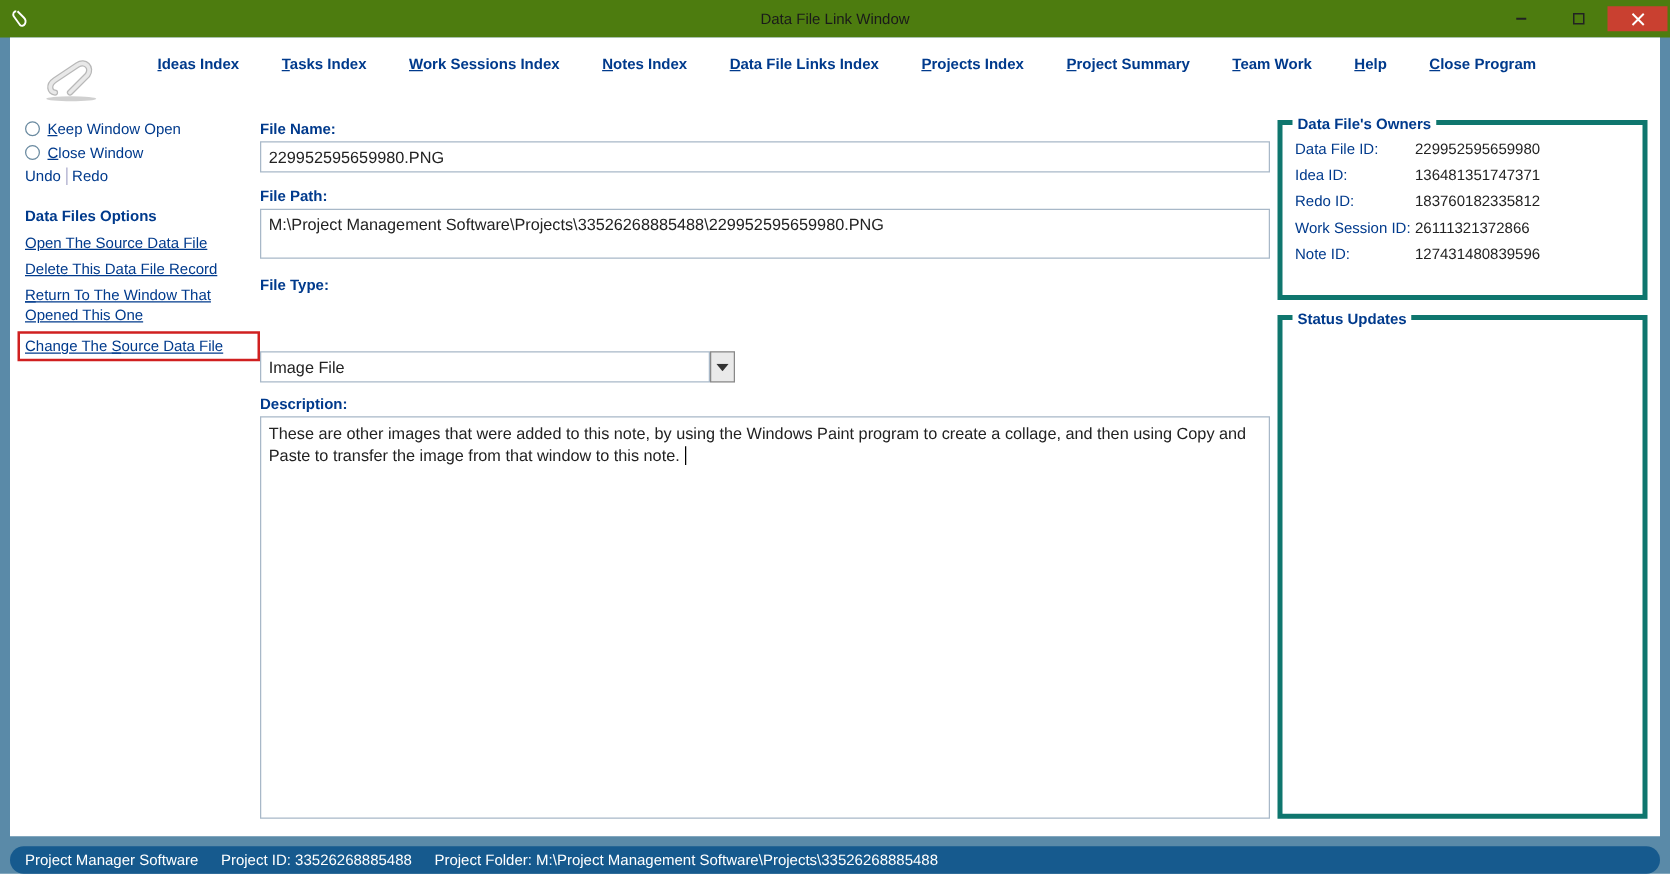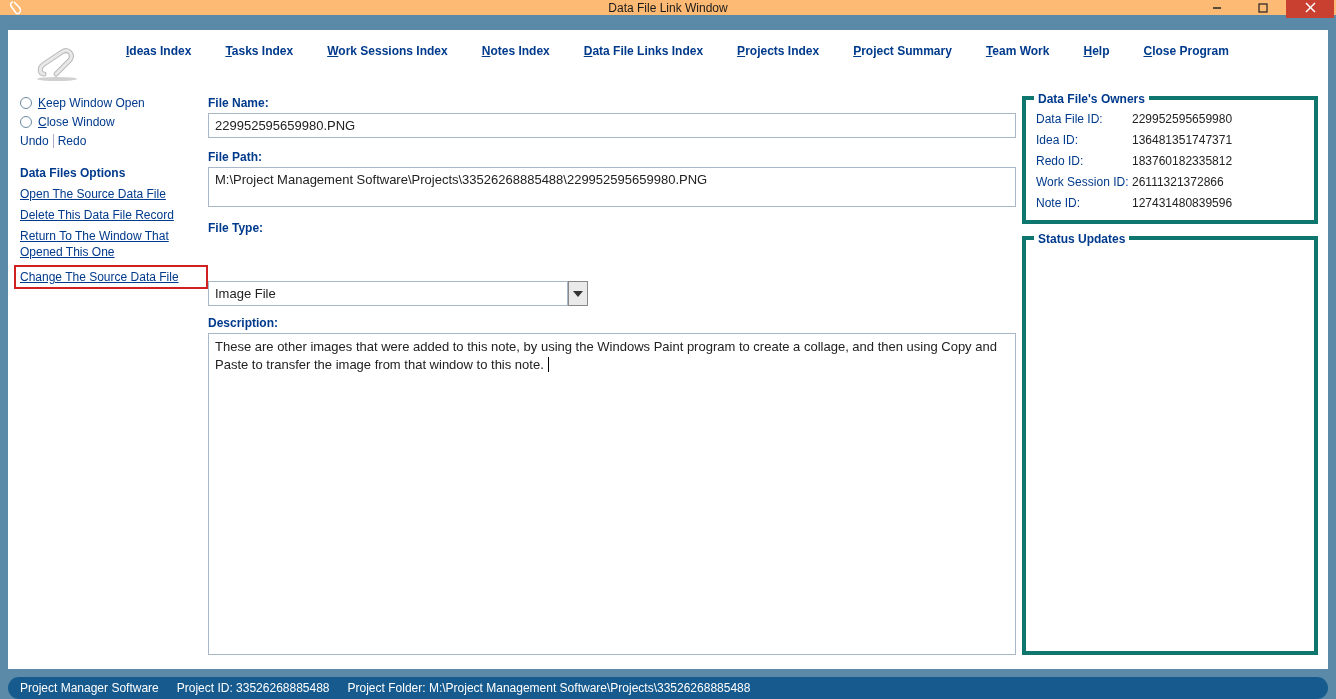--- a/index.html
+++ b/index.html
@@ -1,17 +1,17 @@
 <!DOCTYPE html>
 <html><head>
 <meta charset="utf-8">
 <style>
 * { box-sizing: border-box; margin: 0; padding: 0; }
 body { font-family: "Segoe UI", Tahoma, sans-serif; font-size: 12px; background: #5a8aa8; width: 1336px; height: 699px; overflow: hidden; }
-.titlebar { height: 15px; background: #fdba74; display: flex; align-items: center; position: relative; }
+.titlebar { height: 30px; background: #4d7c0f; display: flex; align-items: center; position: relative; }
 .titlebar .app-icon { margin-left: 8px; width: 16px; height: 16px; }
 .titlebar .title { position: absolute; left: 50%; transform: translateX(-50%); color: #1a1a1a; font-size: 12px; }
 .win-controls { margin-left: auto; display: flex; }
 .win-btn { width: 46px; height: 20px; display: flex; align-items: center; justify-content: center; font-size: 12px; color: #222; }
 .win-btn.close { background: #c94030; color: #fff; width: 48px; margin-right: 2px; }
 .window-body { position: absolute; top: 30px; left: 8px; right: 8px; bottom: 30px; background: #fff; }
 .menubar { padding: 14px 24px 8px 24px; display: flex; gap: 34px; }
 .logo { width: 50px; height: 40px; display: flex; align-items: center; justify-content: center; margin-right: 10px;}
 .menuitem { color: #003a8c; font-weight: bold; font-size: 12px; cursor: default; white-space: nowrap;}
 .menuitem .u { text-decoration: underline; }
@@ -150,21 +150,21 @@
             <span class="v">136481351747371</span>
           </div>
         <div class="kv">
             <span class="k">Redo ID:</span>
             <span class="v">183760182335812</span>
           </div>
         <div class="kv">
             <span class="k">Work Session ID:</span>
             <span class="v">26111321372866</span>
           </div>
-        <div class="kv" style="margin-bottom:0">
+        <div class="kv" style="margin-bottom:16px">
             <span class="k">Note ID:</span>
             <span class="v">127431480839596</span>
           </div>
       </div>
       <div class="fieldset status-box">
         <span class="legend">Status Updates</span>
       </div>
     </div>
   </div>
 

